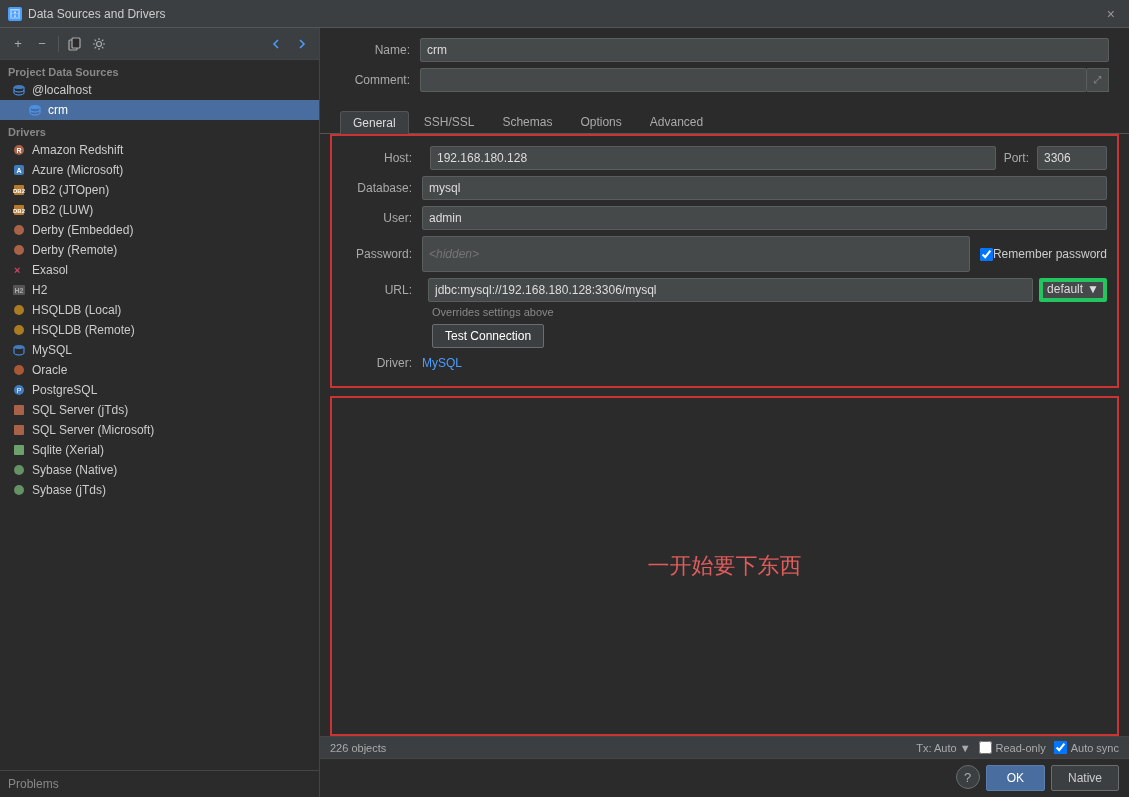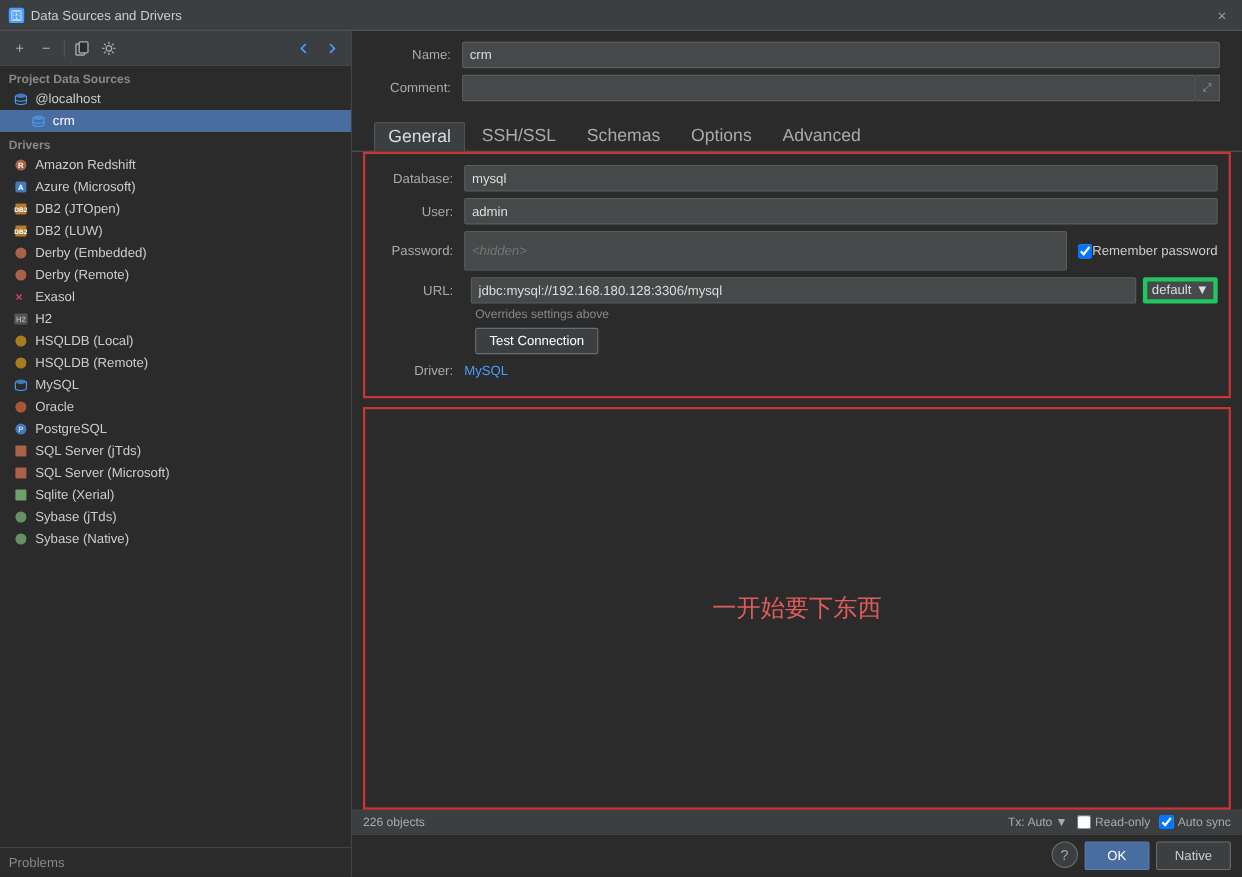--- a/index.html
+++ b/index.html
@@ -222,21 +222,21 @@
     
     .tabs-bar {
       display: flex;
       align-items: flex-end;
       padding: 0 20px;
       border-bottom: 1px solid #555;
       flex-shrink: 0;
     }
     .tab {
       padding: 4px 12px;
-      font-size: 16px;
+      font-size: 12px;
       cursor: pointer;
       color: #aaa;
       border: 1px solid transparent;
       border-bottom: none;
       border-radius: 3px 3px 0 0;
       margin-right: 2px;
     }
     .tab.active {
       color: #ddd;
       background: #3c3f41;
@@ -661,29 +661,29 @@
             </svg>
         </span>
         <span>Sqlite (Xerial)</span>
       </div>
       <div class="tree-item">
         <span class="tree-icon icon-sybase">
           <svg width="14" height="14" viewBox="0 0 14 14">
               <circle cx="7" cy="7" r="5" fill="#7dbf7d" opacity="0.7"></circle>
             </svg>
         </span>
+        <span>Sybase (Native)</span>
+      </div>
+      <div class="tree-item">
+        <span class="tree-icon icon-sybase">
+          <svg width="14" height="14" viewBox="0 0 14 14">
+              <circle cx="7" cy="7" r="5" fill="#7dbf7d" opacity="0.7"></circle>
+            </svg>
+        </span>
         <span>Sybase (jTds)</span>
-      </div>
-      <div class="tree-item">
-        <span class="tree-icon icon-sybase">
-          <svg width="14" height="14" viewBox="0 0 14 14">
-              <circle cx="7" cy="7" r="5" fill="#7dbf7d" opacity="0.7"></circle>
-            </svg>
-        </span>
-        <span>Sybase (Native)</span>
       </div>
     </div>
 
     <div class="problems-bar">
       <span>Problems</span>
     </div>
   </div>
 
   <div class="right-panel">
 
@@ -703,20 +703,26 @@
       <div class="tab active">General</div>
       <div class="tab">SSH/SSL</div>
       <div class="tab">Schemas</div>
       <div class="tab">Options</div>
       <div class="tab">Advanced</div>
     </div>
 
     <div class="tab-content">
 
       
+      <div class="host-row">
+        <span class="form-label">Host:</span>
+        <input class="host-input" type="text" value="192.168.180.128" style="">
+        <span class="port-label">Port:</span>
+        <input class="port-input" type="text" value="3306" style="">
+      </div>
 
       
       <div class="form-row">
         <span class="form-label">Database:</span>
         <input class="form-input" type="text" value="mysql" style="">
       </div>
 
       
       <div class="form-row">
         <span class="form-label">User:</span>

